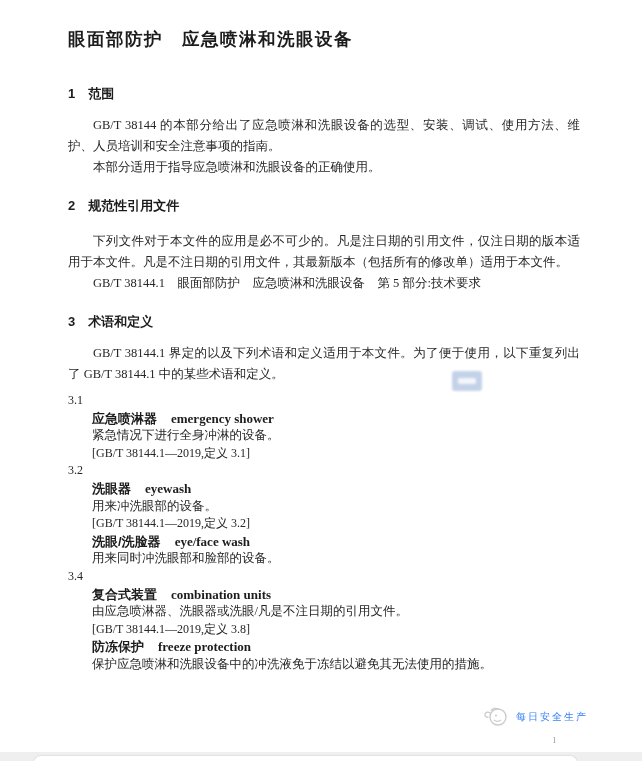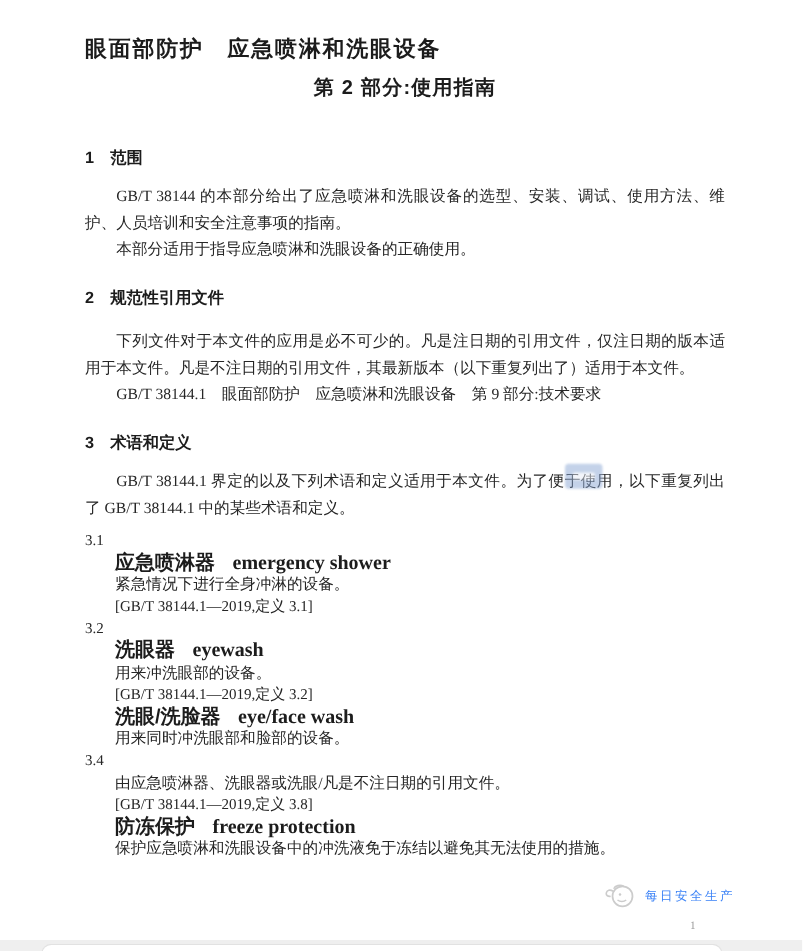--- a/index.html
+++ b/index.html
@@ -43,21 +43,21 @@
   .ref-line{
     margin:0;font-size:12.5px;line-height:21px;
     text-indent:2em;color:#262626;
   }
   .terms-area{margin-top:7px;}
   .term-block{margin:0;}
   .term-number{
     font-size:12px;line-height:17.6px;color:#262626;
   }
   .term-line{
-    padding-left:24px;line-height:17.6px;font-size:16px;
+    padding-left:24px;line-height:17.6px;font-size:13px;
   }
   .term-zh{
     font-family:"Liberation Sans", sans-serif;
     font-weight:bold;color:#1c1c1c;
   }
   .term-en{
     font-weight:bold;color:#1c1c1c;margin-left:14px;
   }
   .term-def{
     padding-left:24px;line-height:17.6px;font-size:12.5px;color:#262626;
@@ -101,29 +101,28 @@
     border-radius:8px 8px 0 0;
   }
 </style>
 </head>
 <body>
 
 <div class="page">
   <div class="doc">
 
     <h1 class="title-line1">眼面部防护　应急喷淋和洗眼设备</h1>
-    <h1 class="title-line2">第 2 部分:使用指南</h1>
 
     <h2 class="sec-heading h1">1　范围</h2>
     <p class="para">GB/T 38144 的本部分给出了应急喷淋和洗眼设备的选型、安装、调试、使用方法、维护、人员培训和安全注意事项的指南。</p>
     <p class="para tight">本部分适用于指导应急喷淋和洗眼设备的正确使用。</p>
 
     <h2 class="sec-heading h2">2　规范性引用文件</h2>
-    <p class="para" style="margin-top:18px;">下列文件对于本文件的应用是必不可少的。凡是注日期的引用文件，仅注日期的版本适用于本文件。凡是不注日期的引用文件，其最新版本（以下重复列出了）适用于本文件。</p>
-    <p class="ref-line">GB/T 38144.1　眼面部防护　应急喷淋和洗眼设备　第 9 部分:技术要求</p>
+    <p class="para" style="margin-top:18px;">下列文件对于本文件的应用是必不可少的。凡是注日期的引用文件，仅注日期的版本适用于本文件。凡是不注日期的引用文件，其最新版本（包括所有的修改单）适用于本文件。</p>
+    <p class="ref-line">GB/T 38144.1　眼面部防护　应急喷淋和洗眼设备　第 5 部分:技术要求</p>
 
     <h2 class="sec-heading h3">3　术语和定义</h2>
     <p class="para">GB/T 38144.1 界定的以及下列术语和定义适用于本文件。为了便于使用，以下重复列出了 GB/T 38144.1 中的某些术语和定义。</p>
 
     <div class="terms-area">
 
       <div class="term-block">
         <div class="term-number">3.1</div>
         <div class="term-line">
           <span class="term-zh">应急喷淋器</span><span class="term-en">emergency shower</span>
@@ -143,20 +142,23 @@
 
       <div class="term-block">
         <div class="term-line">
           <span class="term-zh">洗眼/洗脸器</span><span class="term-en">eye/face wash</span>
         </div>
         <div class="term-def">用来同时冲洗眼部和脸部的设备。</div>
       </div>
 
       <div class="term-block">
         <div class="term-number">3.4</div>
+        <div class="term-line">
+          <span class="term-zh">复合式装置</span><span class="term-en">combination units</span>
+        </div>
         <div class="term-def">由应急喷淋器、洗眼器或洗眼/凡是不注日期的引用文件。</div>
         <div class="term-cite">[GB/T 38144.1—2019,定义 3.8]</div>
       </div>
 
       <div class="term-block">
         <div class="term-line">
           <span class="term-zh">防冻保护</span><span class="term-en">freeze protection</span>
         </div>
         <div class="term-def">保护应急喷淋和洗眼设备中的冲洗液免于冻结以避免其无法使用的措施。</div>
 

